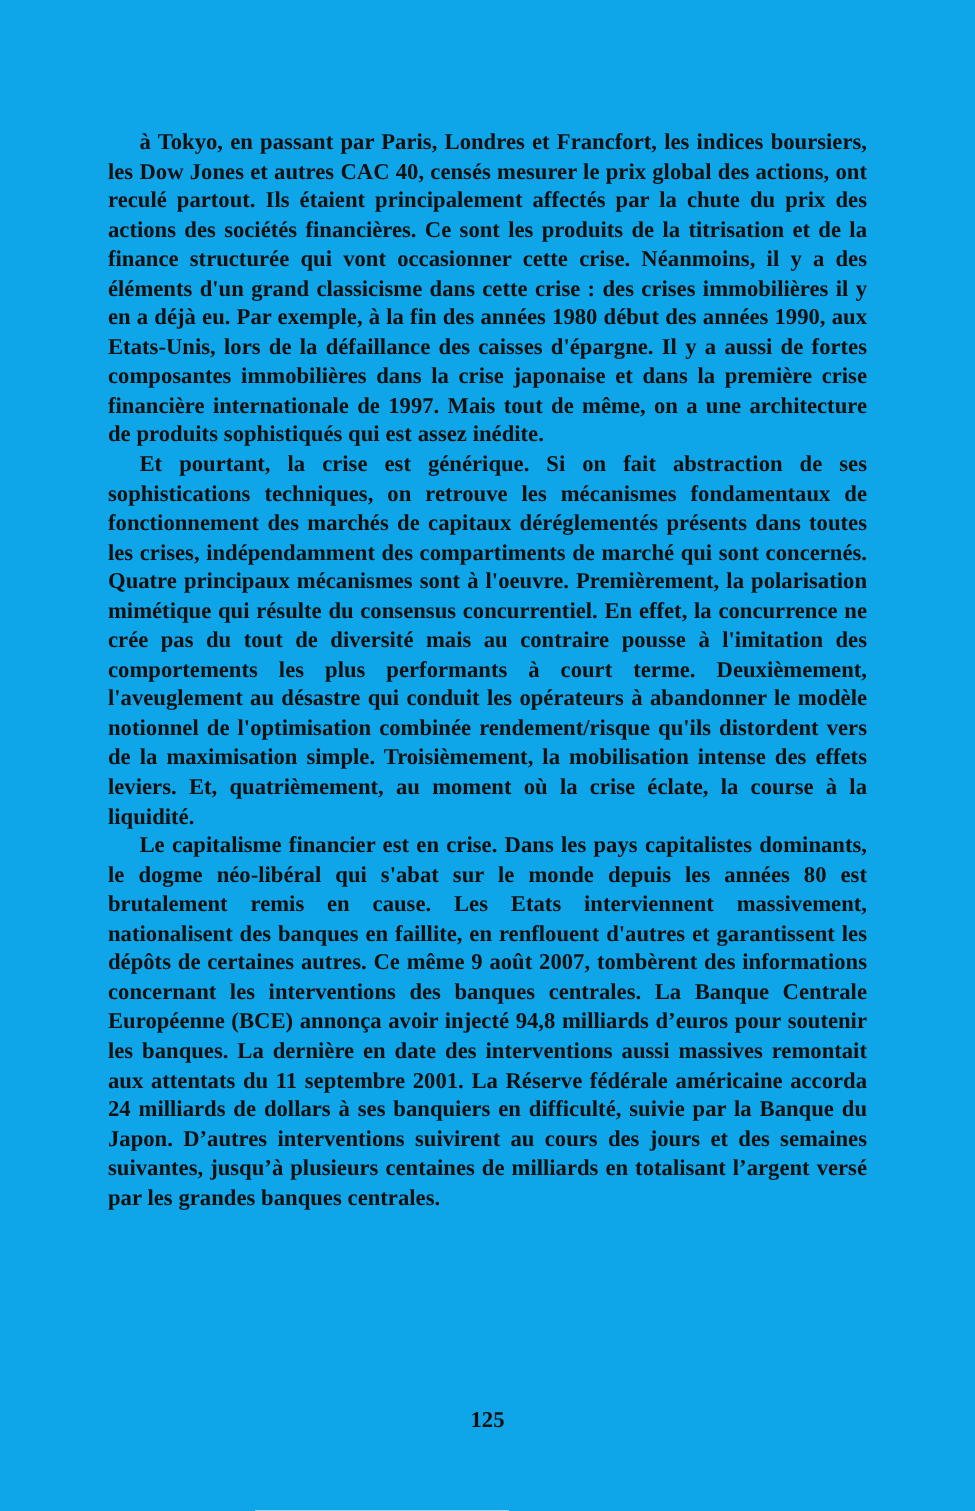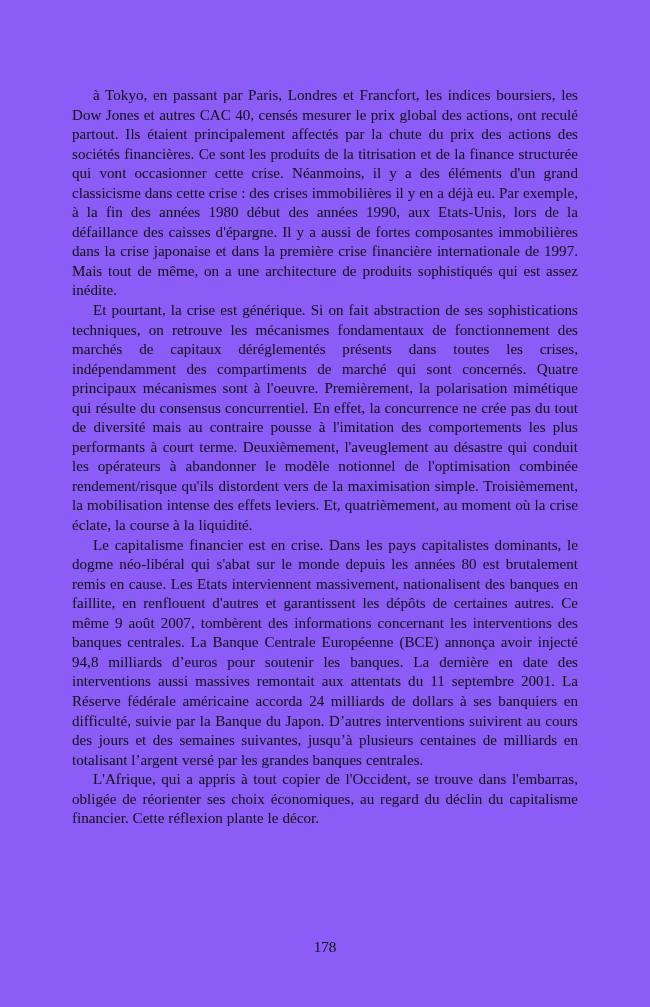--- a/index.html
+++ b/index.html
@@ -11,21 +11,22 @@
     width: 650px;
     height: 1007px;
     position: relative;
     font-family: "Liberation Serif", "DejaVu Serif", serif;
     color: #101010;
     -webkit-font-smoothing: antialiased;
   }
   .page {
     position: absolute;
     inset: 0;
-    background: #8b5cf6;
+    background: #0ea5e9;
+    font-weight: bold;
   }
   .text-column {
     position: absolute;
     left: 72px;
     top: 86px;
     width: 506px;
   }
   p.body-paragraph {
     margin: 0;
     text-align: justify;
@@ -54,18 +55,17 @@
 </style>
 </head>
 <body>
 
 <div class="page">
 
   <div class="text-column">
     <p class="body-paragraph">à Tokyo, en passant par Paris, Londres et Francfort, les indices boursiers, les Dow Jones et autres CAC 40, censés mesurer le prix global des actions, ont reculé partout. Ils étaient principalement affectés par la chute du prix des actions des sociétés financières. Ce sont les produits de la titrisation et de la finance structurée qui vont occasionner cette crise. Néanmoins, il y a des éléments d'un grand classicisme dans cette crise : des crises immobilières il y en a déjà eu. Par exemple, à la fin des années 1980 début des années 1990, aux Etats-Unis, lors de la défaillance des caisses d'épargne. Il y a aussi de fortes composantes immobilières dans la crise japonaise et dans la première crise financière internationale de 1997. Mais tout de même, on a une architecture de produits sophistiqués qui est assez inédite.</p>
     <p class="body-paragraph">Et pourtant, la crise est générique. Si on fait abstraction de ses sophistications techniques, on retrouve les mécanismes fondamentaux de fonctionnement des marchés de capitaux déréglementés présents dans toutes les crises, indépendamment des compartiments de marché qui sont concernés. Quatre principaux mécanismes sont à l'oeuvre. Premièrement, la polarisation mimétique qui résulte du consensus concurrentiel. En effet, la concurrence ne crée pas du tout de diversité mais au contraire pousse à l'imitation des comportements les plus performants à court terme. Deuxièmement, l'aveuglement au désastre qui conduit les opérateurs à abandonner le modèle notionnel de l'optimisation combinée rendement/risque qu'ils distordent vers de la maximisation simple. Troisièmement, la mobilisation intense des effets leviers. Et, quatrièmement, au moment où la crise éclate, la course à la liquidité.</p>
     <p class="body-paragraph">Le capitalisme financier est en crise. Dans les pays capitalistes dominants, le dogme néo-libéral qui s'abat sur le monde depuis les années 80 est brutalement remis en cause. Les Etats interviennent massivement, nationalisent des banques en faillite, en renflouent d'autres et garantissent les dépôts de certaines autres. Ce même 9 août 2007, tombèrent des informations concernant les interventions des banques centrales. La Banque Centrale Européenne (BCE) annonça avoir injecté 94,8 milliards d’euros pour soutenir les banques. La dernière en date des interventions aussi massives remontait aux attentats du 11 septembre 2001. La Réserve fédérale américaine accorda 24 milliards de dollars à ses banquiers en difficulté, suivie par la Banque du Japon. D’autres interventions suivirent au cours des jours et des semaines suivantes, jusqu’à plusieurs centaines de milliards en totalisant l’argent versé par les grandes banques centrales.</p>
-    <p class="body-paragraph">L'Afrique, qui a appris à tout copier de l'Occident, se trouve dans l'embarras, obligée de réorienter ses choix économiques, au regard du déclin du capitalisme financier. Cette réflexion plante le décor.</p>
   </div>
 
-  <div class="page-number">178</div>
+  <div class="page-number">125</div>
 
 </div>
 
 </body></html>

